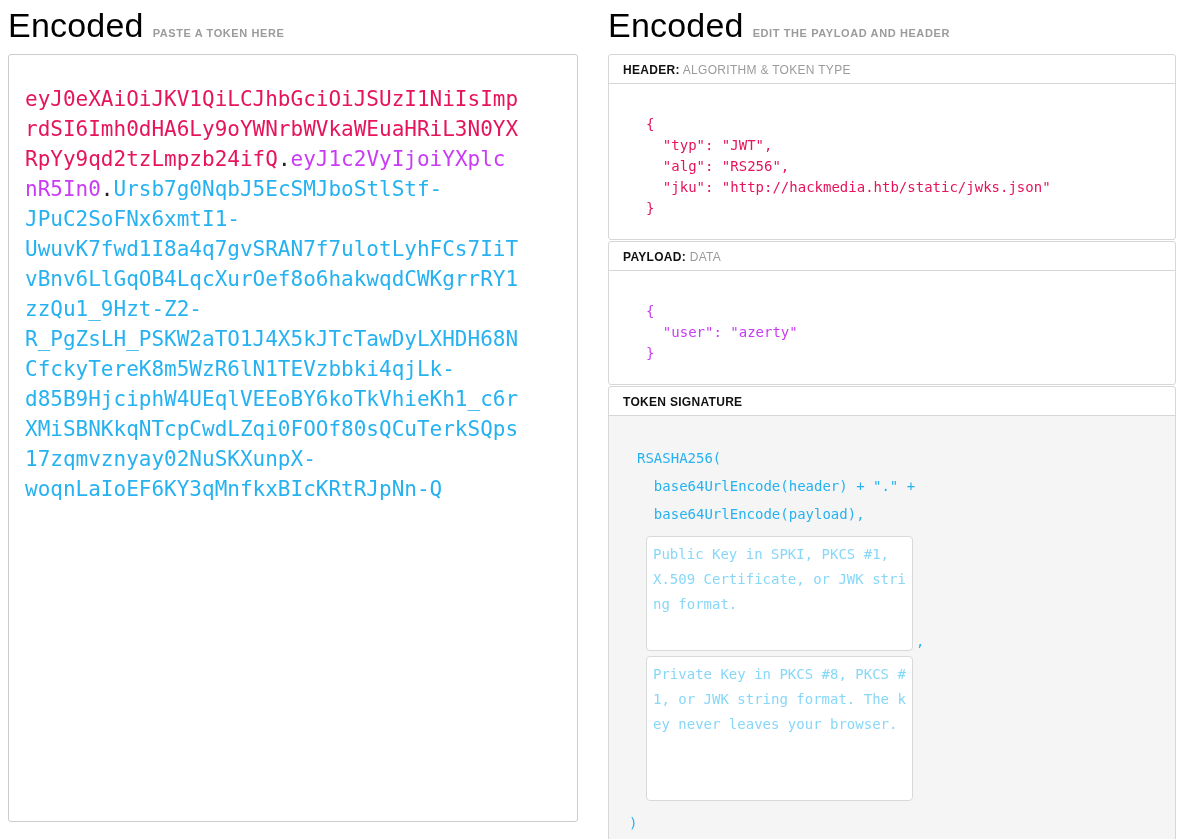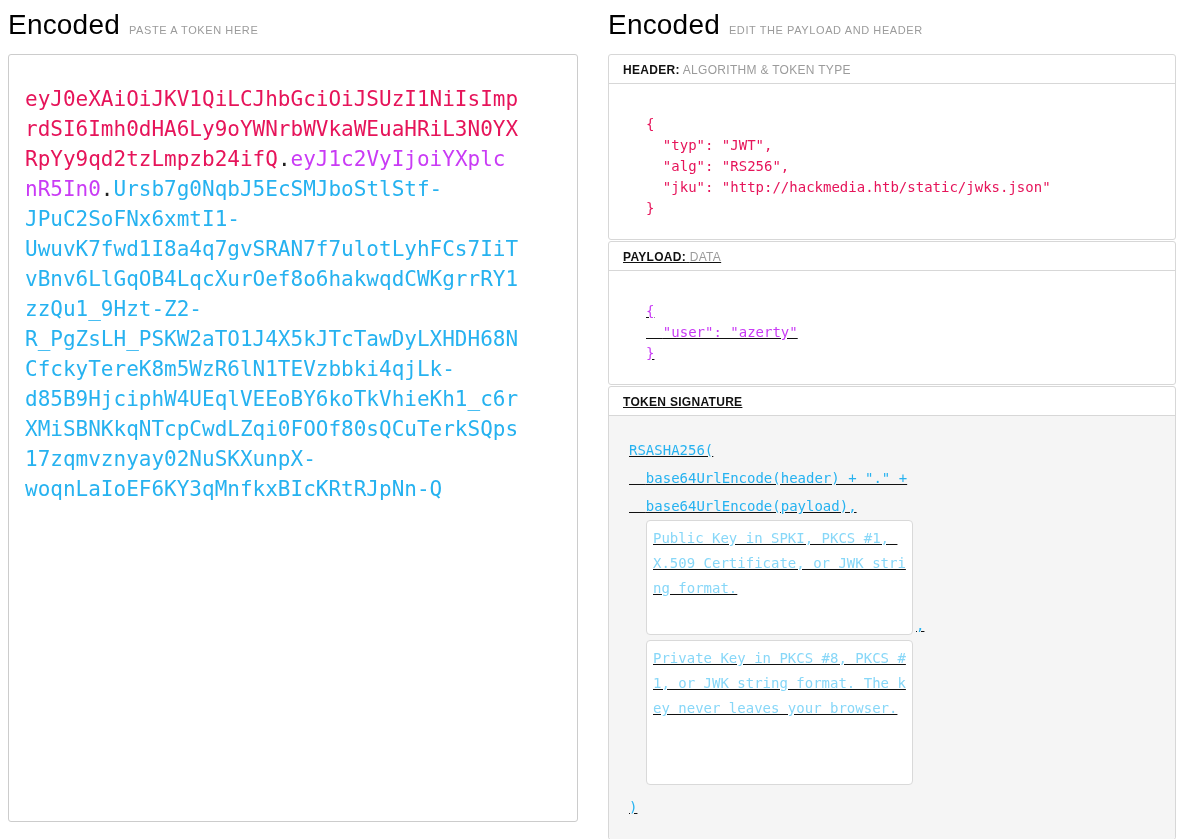--- a/index.html
+++ b/index.html
@@ -9,25 +9,25 @@
     font-family: "Liberation Sans", sans-serif;
     color: #111;
     overflow: hidden;
   }
   .page { display: flex; gap: 30px; padding: 8px; }
   .col-left  { width: 570px; flex: 0 0 570px; }
   .col-right { width: 568px; flex: 0 0 568px; }
 
   .col-head { display: flex; align-items: baseline; gap: 9px; height: 46px; }
   .col-head h1 {
-    margin: 0; font-size: 28px; line-height: 34px; font-weight: 500;
+    margin: 0; font-size: 34px; line-height: 34px; font-weight: 500;
     letter-spacing: 0.2px; color: #000;
   }
   .subhead {
-    font-size: 11px; font-weight: 400; color: #9b9b9b; letter-spacing: 0.6px;
+    font-size: 11px; font-weight: 700; color: #9b9b9b; letter-spacing: 0.6px;
   }
 
   
   .token-box {
     height: 768px; background: #fff;
     border: 1px solid #cccccc; border-radius: 3px;
     padding: 29px 15px 22px 16px;
     cursor: text;
   }
   .token-text {
@@ -39,21 +39,21 @@
   }
   .tok-header    { color: #e6145a; }
   .tok-payload   { color: #c93bf5; }
   .tok-signature { color: #26b2f0; }
   .tok-dot       { color: #222222; }
 
   
   .sec {
     border: 1px solid #d7d7d7; border-radius: 3px; background: #fff;
   }
-  .sec + .sec { margin-top: 1px; text-decoration: underline; }
+  .sec + .sec { margin-top: 1px; }
   .sec-label {
     height: 29px; padding: 8px 14px 14px 14px;
     border-bottom: 1px solid #d7d7d7;
     font-size: 12px; letter-spacing: 0.3px; white-space: nowrap;
   }
   .sec-label b { color: #111; font-weight: 700; }
   .sec-label .sub { color: #9b9b9b; font-weight: 400; }
 
   pre.json {
     margin: 0; padding: 30px 20px 20px 37px;
@@ -65,21 +65,21 @@
   .json-payload { color: #c93bf5; min-height: 113px; }
 
   .verify-content {
     background: #f5f5f5; min-height: 408px;
     padding: 20px 20px 18px 20px;
     color: #26b2f0;
     font-family: "DejaVu Sans Mono", monospace;
     font-size: 14px; line-height: 28px;
     border-radius: 0 0 3px 3px;
   }
-  .sig-pre { margin: 0; font: inherit; white-space: pre-wrap; color: #26b2f0; }
+  .sig-pre { margin: 8px; font: inherit; white-space: pre-wrap; color: #26b2f0; }
   .ta-row { display: flex; align-items: flex-end; }
   .key-ta {
     display: block; margin-left: 17px; width: 267px;
     border: 1px solid #d9d9d9; border-radius: 4px; background: #fff;
     padding: 5px 6px;
     font-family: "DejaVu Sans Mono", monospace;
     font-size: 14px; line-height: 25px; color: #26b2f0;
     word-break: break-all; resize: none; outline: none;
   }
   .key-ta::placeholder { color: #87d7f8; opacity: 1; }

